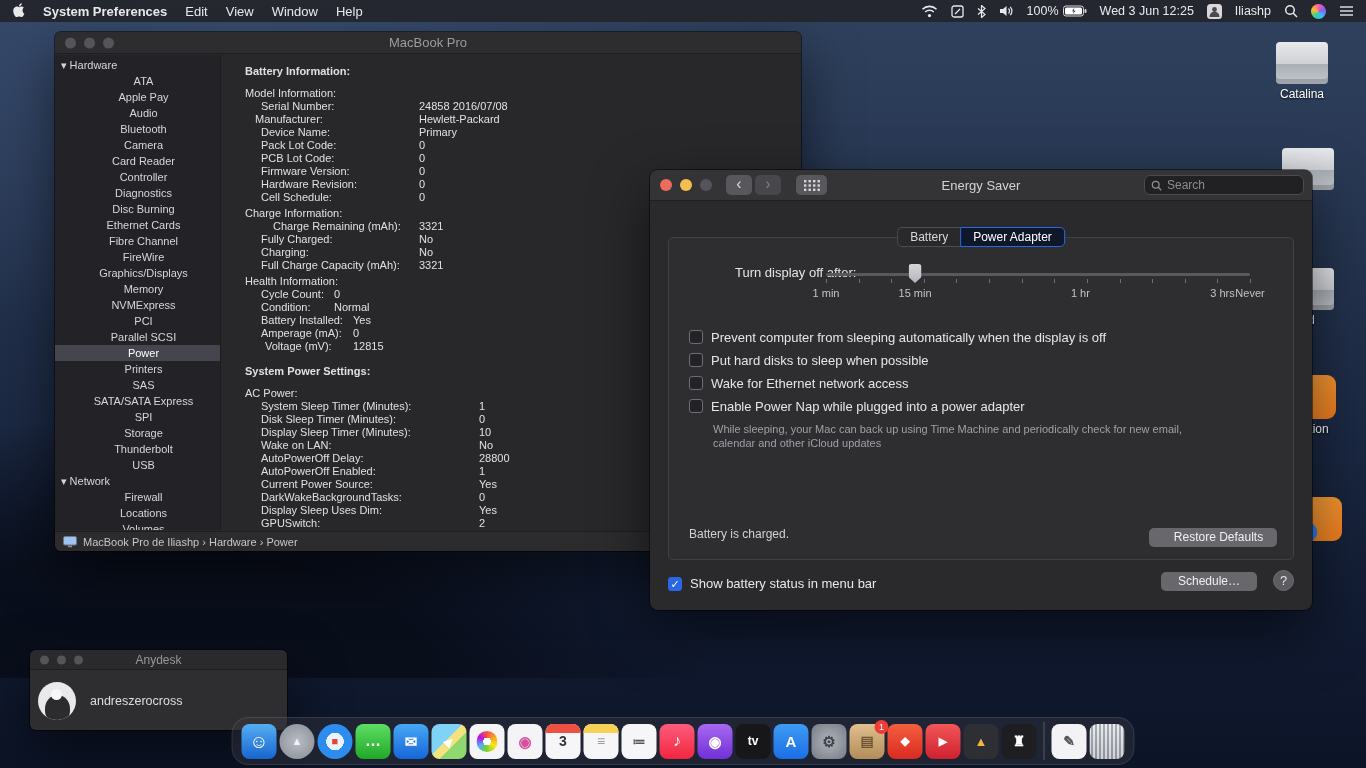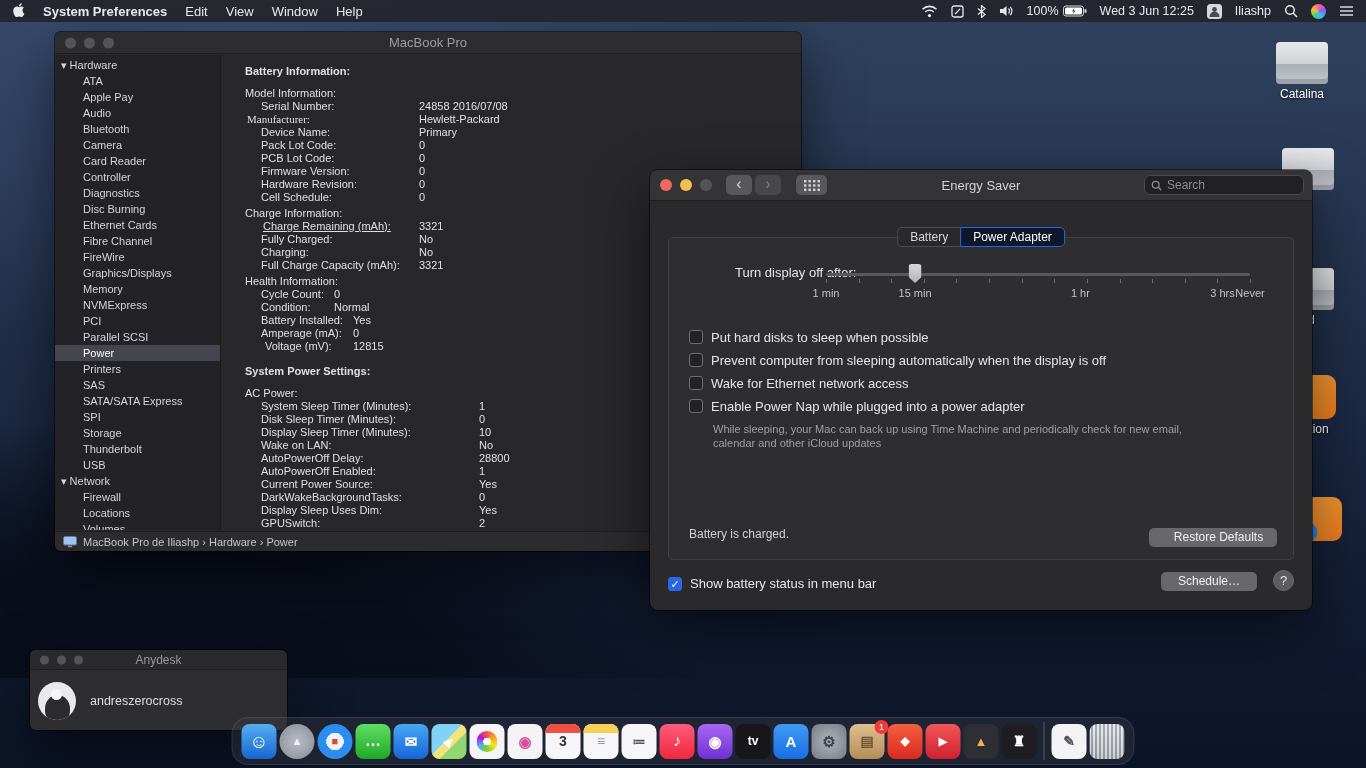--- a/index.html
+++ b/index.html
@@ -37,21 +37,21 @@
 
   
   .win-sysinfo { left:55px; top:32px; width:746px; height:519px; background:#28282a; z-index:10; border-radius:6px; overflow:hidden; }
   .si-titlebar { height:22px; background:#2d2d2f; border-bottom:1px solid #1e1e20; position:relative;
     display:flex; align-items:center; justify-content:center; }
   .si-titlebar .light { width:11px; height:11px; }
   .si-title { font-size:13px; color:#9b9ba1; }
   .si-sidebar { position:absolute; left:0; top:23px; bottom:21px; width:166px; background:#232327;
     border-right:1px solid #1c1c1f; overflow:hidden; font-size:11px; color:#d6d6da; padding-top:2px; }
   .sb-sec { height:16px; line-height:16px; padding-left:6px; }
-  .sb-item { height:16px; line-height:16px; padding-left:28px; cursor:default; white-space:nowrap; }
+  .sb-item { height:16px; line-height:16px; padding-left:12px; cursor:default; white-space:nowrap;text-align:center; }
   .sb-item.sel { background:#45464d; color:#fff; }
   .si-content { position:absolute; left:167px; right:0; top:23px; bottom:21px; overflow:hidden;
     font-size:11px; line-height:13px; color:#e0e0e4; padding:10px 0 0 16px; }
   .ih { font-weight:bold; margin:0 0 9px 7px; }
   .ih2 { margin-top:12px; }
   .isec-title { margin:3px 0 0 7px; height:13px; }
   .irow { position:relative; height:13px; }
   .irow span { position:absolute; top:0; white-space:nowrap; }
   .si-status { position:absolute; left:0; right:0; bottom:0; height:20px; background:#2c2c2e;
     border-top:1px solid #1e1e20; display:flex; align-items:center; gap:6px; padding:0 8px;
@@ -294,21 +294,21 @@
       <div class="sb-item">Volumes</div>
     </div>
   <div class="si-content">
       <div class="ih">Battery Information:</div>
       <div class="isec-title">Model Information:</div>
       <div class="irow">
         <span style="left: 23px;">Serial Number:</span>
         <span style="left: 181px;">24858 2016/07/08</span>
       </div>
       <div class="irow">
-        <span style="left: 9px; font-family: Liberation Serif, serif;">Manufacturer:</span>
+        <span style="left: 17px;">Manufacturer:</span>
         <span style="left: 181px;">Hewlett-Packard</span>
       </div>
       <div class="irow">
         <span style="left: 23px;">Device Name:</span>
         <span style="left: 181px;">Primary</span>
       </div>
       <div class="irow">
         <span style="left: 23px;">Pack Lot Code:</span>
         <span style="left: 181px;">0</span>
       </div>
@@ -323,21 +323,21 @@
       <div class="irow">
         <span style="left: 23px;">Hardware Revision:</span>
         <span style="left: 181px;">0</span>
       </div>
       <div class="irow">
         <span style="left: 23px;">Cell Schedule:</span>
         <span style="left: 181px;">0</span>
       </div>
       <div class="isec-title">Charge Information:</div>
       <div class="irow">
-        <span style="left: 25px; text-decoration: underline;">Charge Remaining (mAh):</span>
+        <span style="left: 35px;">Charge Remaining (mAh):</span>
         <span style="left: 181px;">3321</span>
       </div>
       <div class="irow">
         <span style="left: 23px;">Fully Charged:</span>
         <span style="left: 181px;">No</span>
       </div>
       <div class="irow">
         <span style="left: 23px;">Charging:</span>
         <span style="left: 181px;">No</span>
       </div>
@@ -499,25 +499,25 @@
             <div class="slabel" style="left: 0%;">1 min</div>
             <div class="slabel" style="left: 21%;">15 min</div>
             <div class="slabel" style="left: 60%;">1 hr</div>
             <div class="slabel" style="left: 93.5%;">3 hrs</div>
             <div class="slabel" style="left: 100%;">Never</div>
           </div>
       </div>
       <div class="cbx">
           <div class="cbrow">
             <span class="cb"></span>
-            <span>Put hard disks to sleep when possible</span>
+            <span>Prevent computer from sleeping automatically when the display is off</span>
           </div>
           <div class="cbrow">
             <span class="cb"></span>
-            <span>Prevent computer from sleeping automatically when the display is off</span>
+            <span>Put hard disks to sleep when possible</span>
           </div>
           <div class="cbrow">
             <span class="cb"></span>
             <span>Wake for Ethernet network access</span>
           </div>
           <div class="cbrow">
             <span class="cb"></span>
             <span>Enable Power Nap while plugged into a power adapter</span>
           </div>
         </div>

